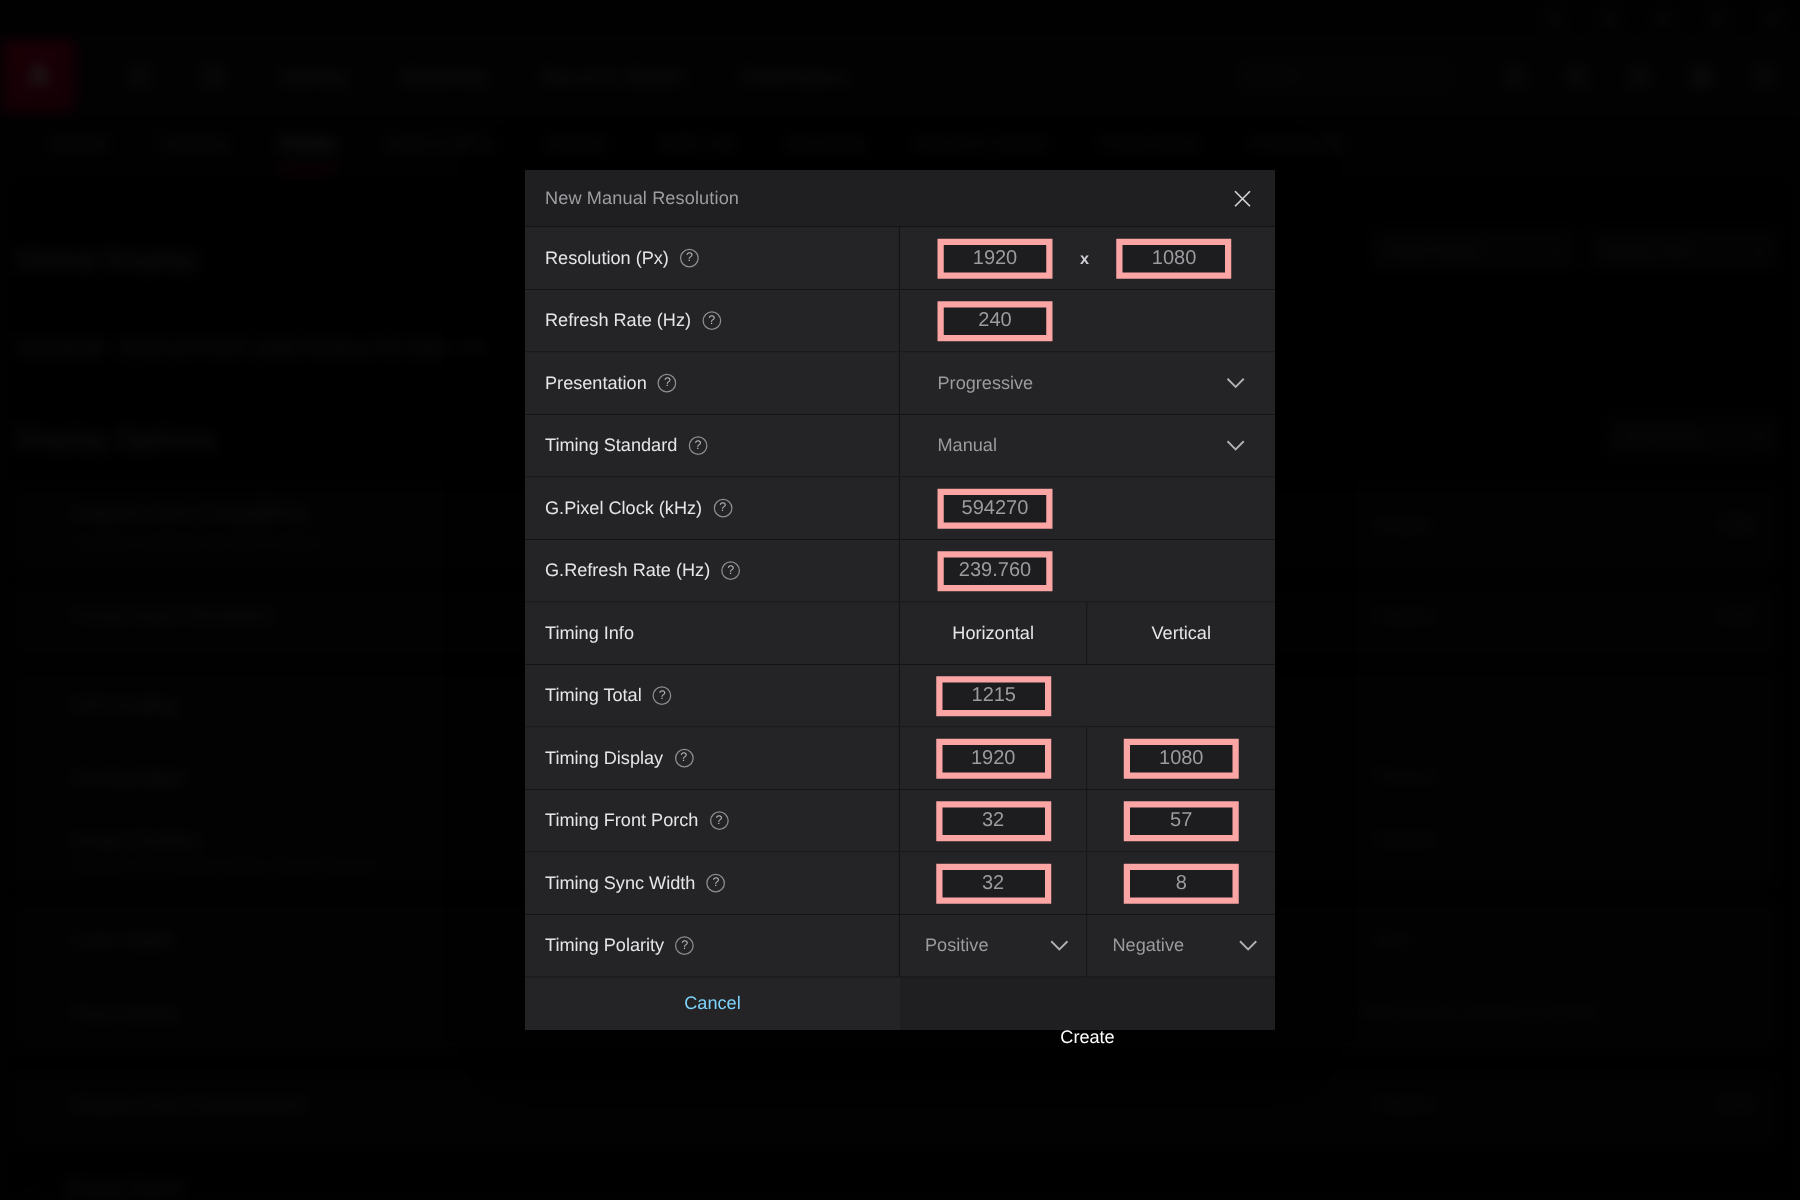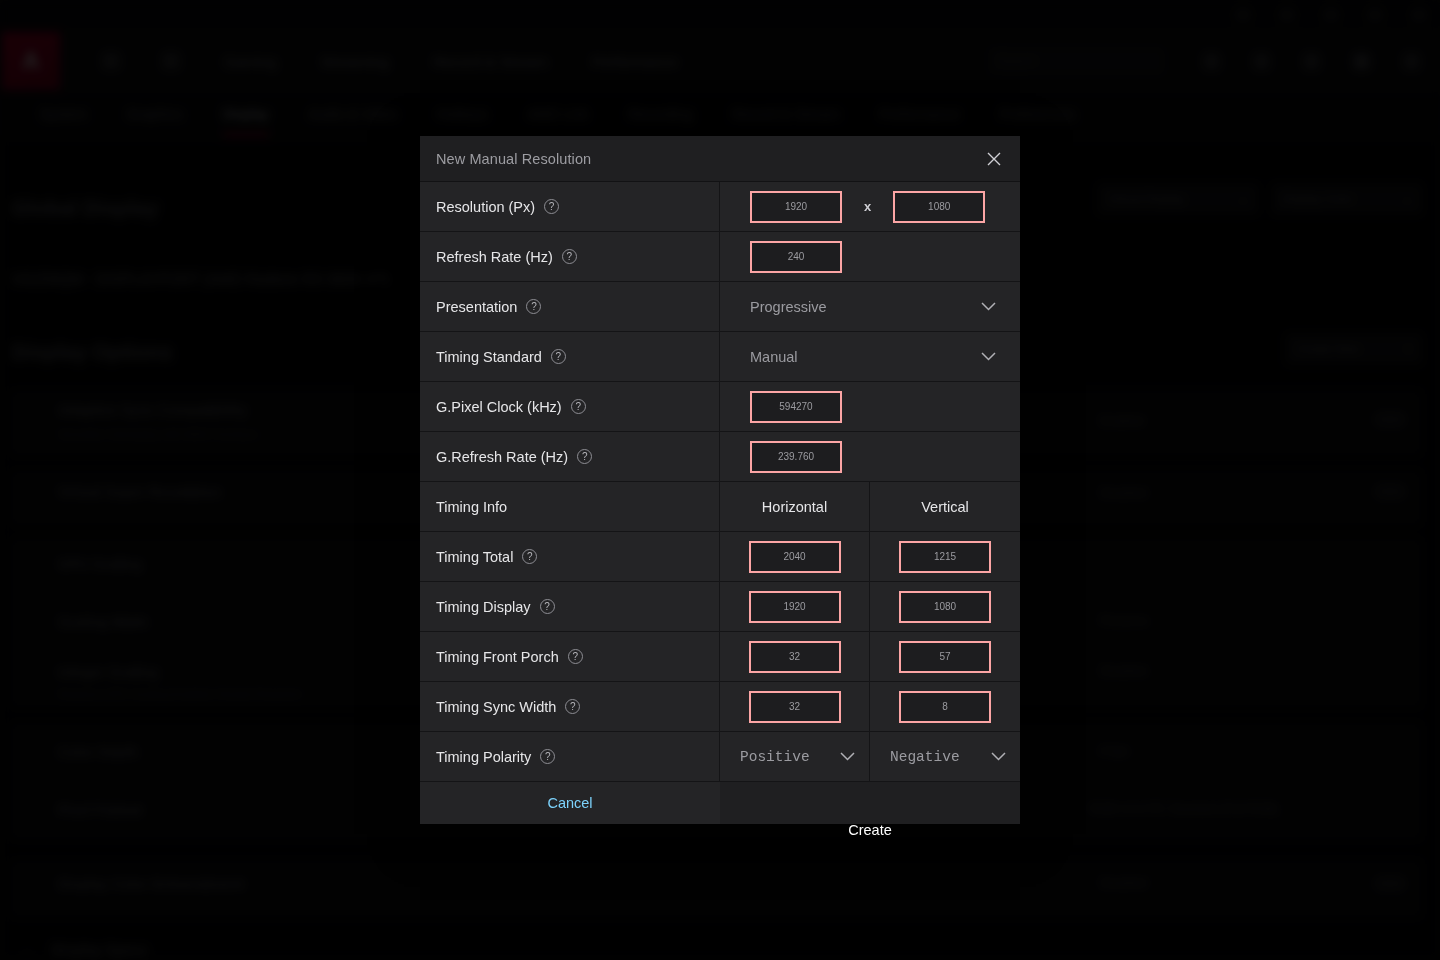--- a/index.html
+++ b/index.html
@@ -170,36 +170,36 @@
   .cell-val.split {
     width: 150px; flex: 0 0 150px;
     justify-content: center; padding-left: 0;
     border-right: 1px solid #141416;
   }
   .cell-val.split.last { border-right: none; }
 
   .field {
     width: 92px; height: 32px;
     background: #1d1d1f;
-    border: 2px solid #fca5a5;
-    color: #9b9ba0; font-size: 10px;
+    border: 5px solid #fca5a5;
+    color: #9b9ba0; font-size: 16px;
     display: flex; align-items: center; justify-content: center;
     cursor: text;
   }
   .xsep { color: #cfcfd4; font-size: 13px; margin: 0 22px; font-weight: bold; }
 
   .select {
     display: flex; align-items: center;
     width: 100%; height: 100%;
     color: #9b9ba0; font-size: 14.5px;
     cursor: pointer; user-select: none;
   }
   .select .sv { flex: 1; }
   .select .chev { margin-right: 24px; display: flex; }
-  .cell-val.split .select { padding-left: 20px; font-family: Liberation Mono, monospace; }
+  .cell-val.split .select { padding-left: 20px; }
   .cell-val.split .select .chev { margin-right: 14px; }
 
   .hdr-cell {
     width: 150px; flex: 0 0 150px;
     display: flex; align-items: center; justify-content: center;
     color: #e6e6e8; font-size: 14.5px;
     border-right: 1px solid #141416;
     background: #242426;
   }
   .hdr-cell.last { border-right: none; }
@@ -425,23 +425,20 @@
     </div>
     <div class="hdr-cell">Horizontal</div>
     <div class="hdr-cell last">Vertical</div>
   </div>
 
   <div class="row">
     <div class="cell-label">
       <span class="lbl">Timing Total</span>
       <span class="qmark">?</span>
     </div>
-    <div class="cell-val split">
-      <span class="field">2040</span>
-    </div>
     <div class="cell-val split last">
       <span class="field">1215</span>
     </div>
   </div>
 
   <div class="row">
     <div class="cell-label">
       <span class="lbl">Timing Display</span>
       <span class="qmark">?</span>
     </div>

